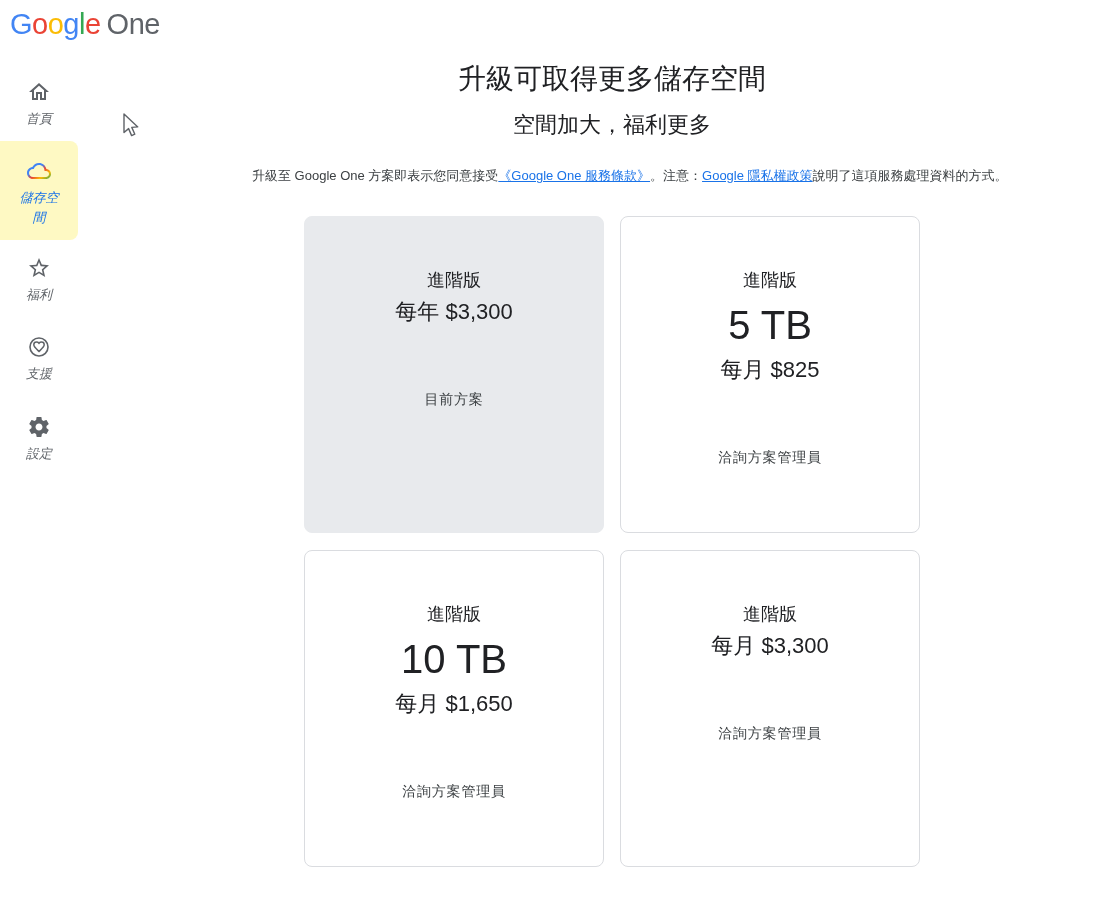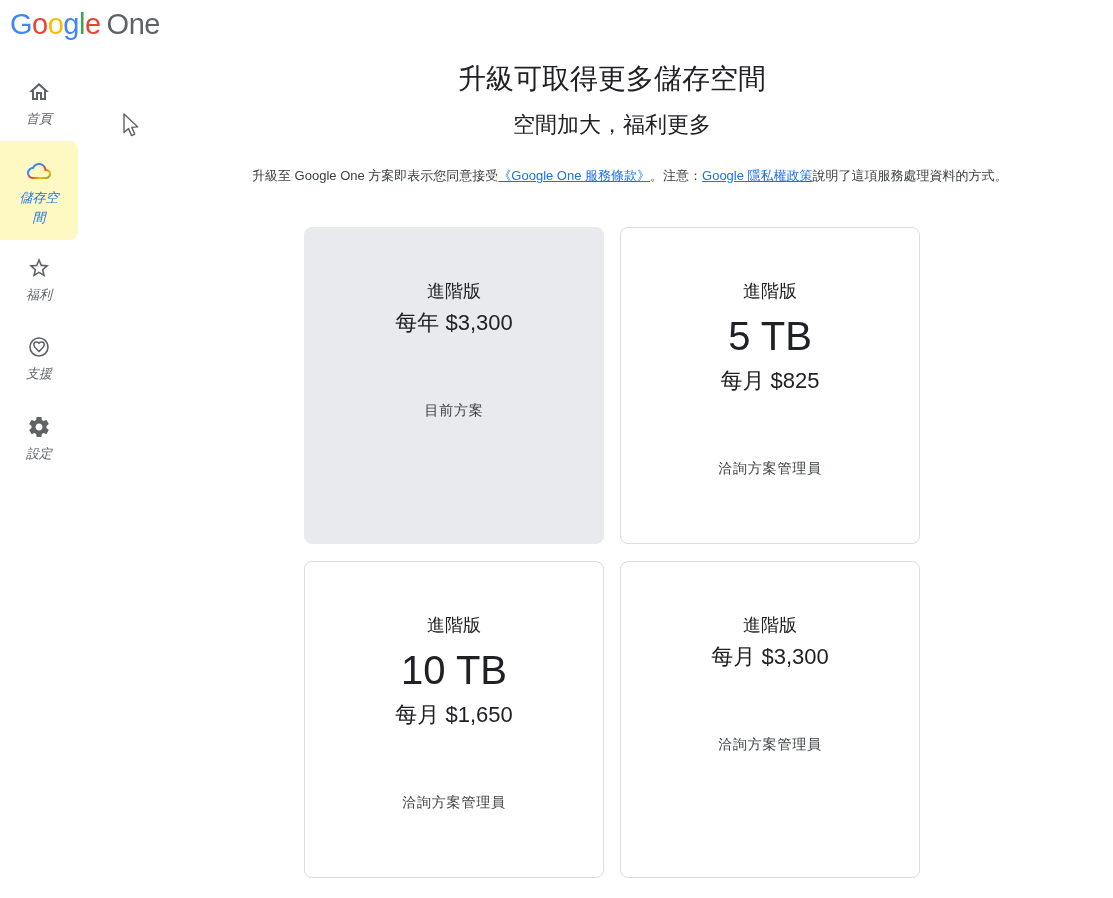--- a/index.html
+++ b/index.html
@@ -67,21 +67,21 @@
     margin-top: 26px;
     font-size: 13px; line-height: 18px; color: #3c4043;
     white-space: nowrap;
   }
   .disclaimer a {
     color: #1a73e8; text-decoration: underline; cursor: pointer;
   }
 
   
   .plans {
-    width: 616px; margin: 42px auto 0;
+    width: 616px; margin: 31px auto 0;
     display: grid;
     grid-template-columns: 300px 300px;
     gap: 17px 16px;
   }
   .plan-card {
     width: 300px; height: 317px;
     background: #ffffff;
     border: 1px solid #dadce0;
     border-radius: 8px;
     padding-top: 50px;

